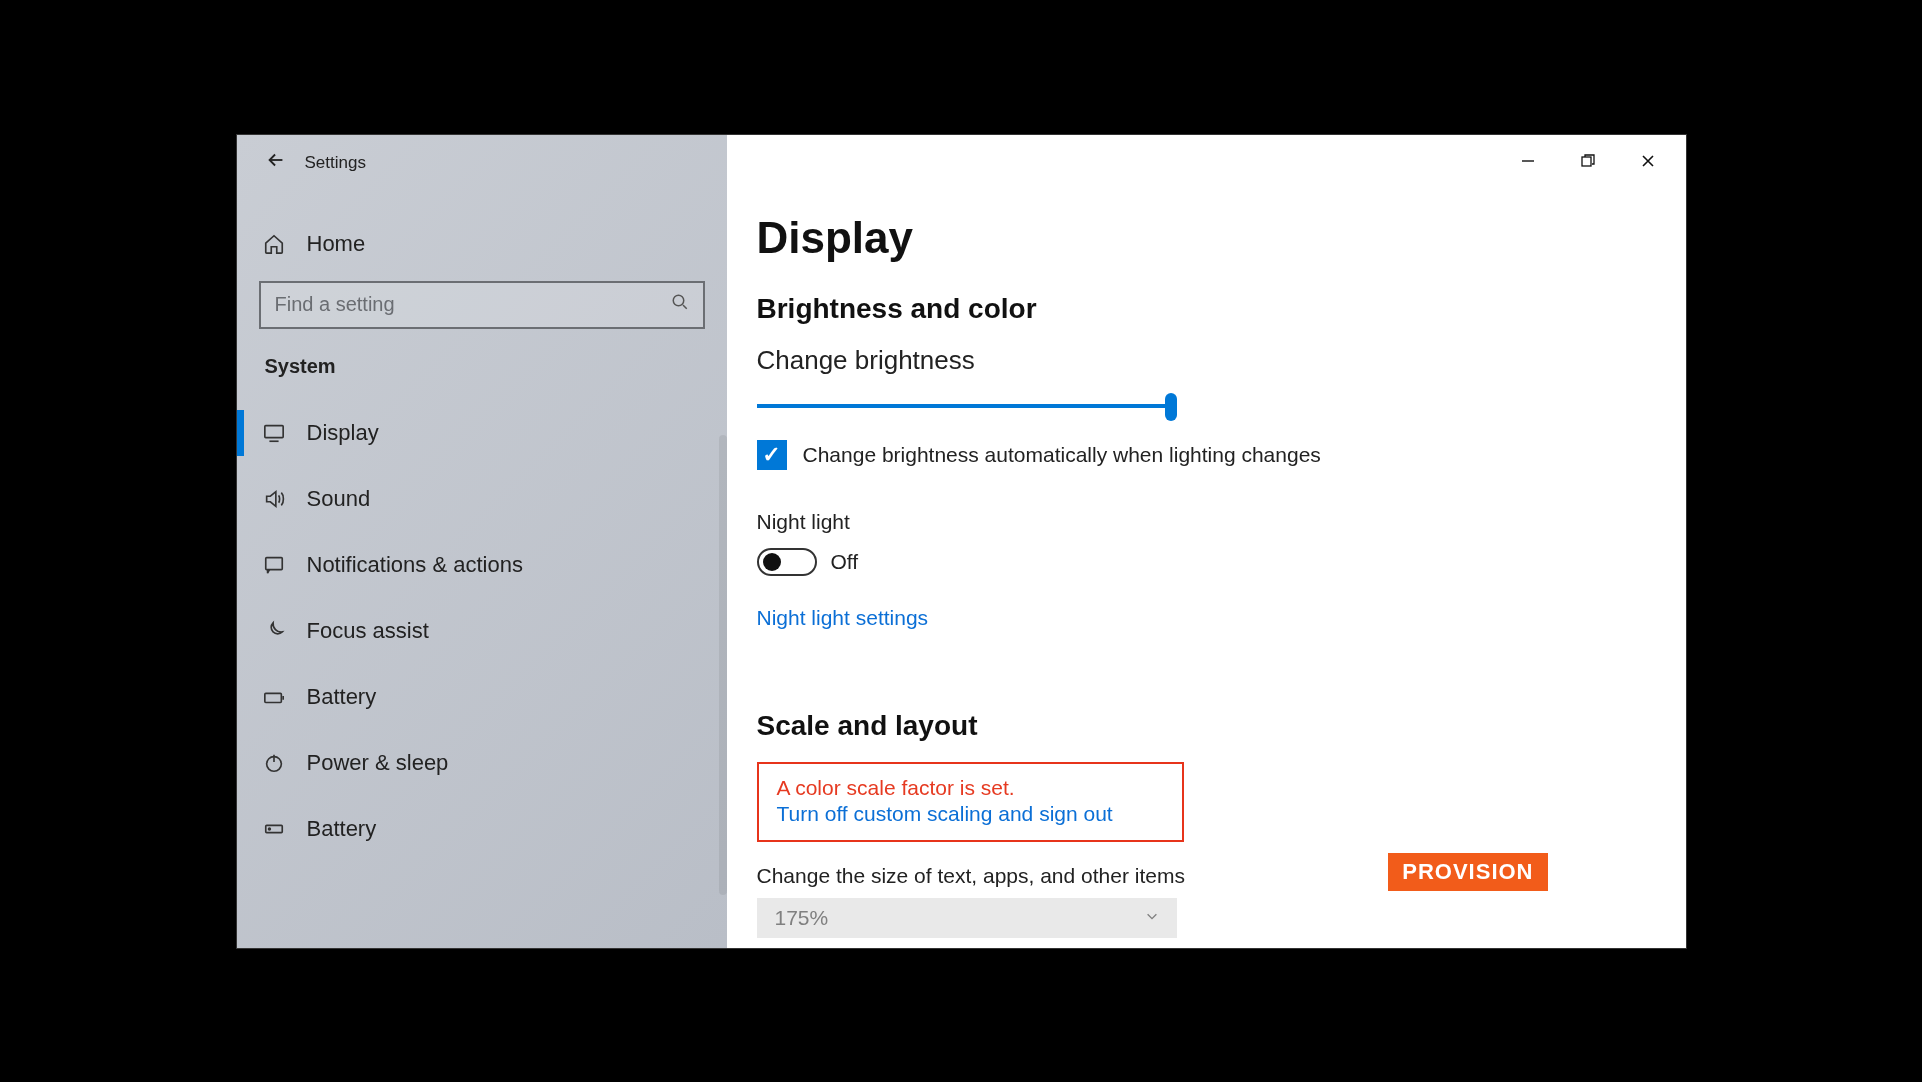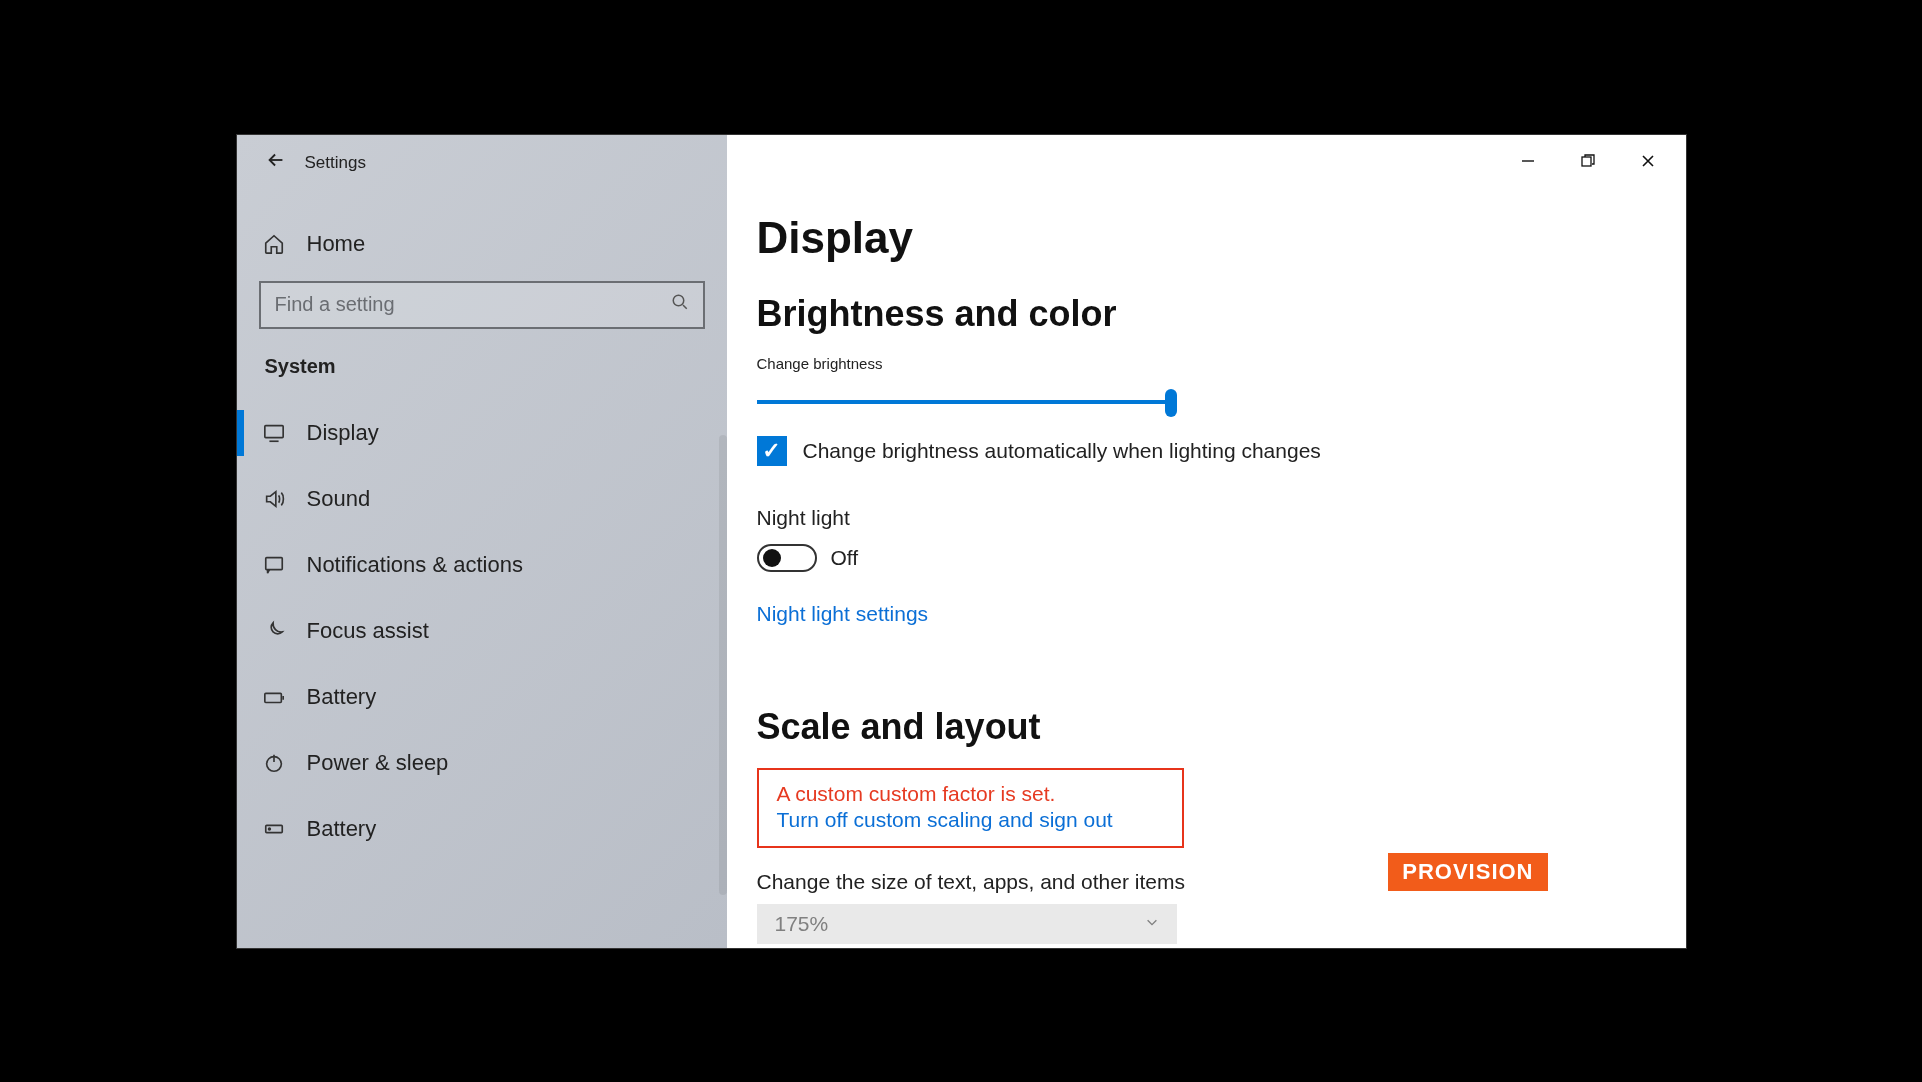--- a/index.html
+++ b/index.html
@@ -21,22 +21,22 @@
     .nav-list { display: flex; flex-direction: column; margin: 0 -22px; position: relative; }
     .nav-item { display: flex; align-items: center; gap: 22px; padding: 20px 0 20px 26px; font-size: 22px; color: #222; cursor: pointer; }
     .nav-item.selected { position: relative; }
     .nav-item.selected::before { content: ""; position: absolute; left: 0; top: 10px; bottom: 10px; width: 7px; background: #0078d7; }
     .scroll-indicator { position: absolute; right: 0; top: 300px; width: 8px; height: 460px; background: rgba(0,0,0,0.07); border-radius: 4px; }
     .main { flex: 1; background: #fff; position: relative; padding: 0; overflow: hidden; }
     .titlebar-controls { position: absolute; top: 0; right: 0; display: flex; gap: 36px; padding: 14px 26px; }
     .tb-btn { width: 24px; height: 24px; display: inline-flex; align-items: center; justify-content: center; font-size: 18px; color: #111; }
     .content { padding: 78px 0 0 30px; }
     .page-title { font-size: 44px; font-weight: 600; color: #111; margin-bottom: 30px; }
-    .subheading { font-size: 36px; font-weight: 600; color: #111; margin-bottom: 20px; }
-    .label-text { font-size: 15px; color: #222; margin-bottom: 16px; }
+    .subheading { font-size: 28px; font-weight: 600; color: #111; margin-bottom: 20px; }
+    .label-text { font-size: 26px; color: #222; margin-bottom: 16px; }
     .slider { width: 420px; height: 8px; position: relative; margin: 26px 0 30px 0; }
     .slider-track { width: 100%; height: 4px; background: #0078d7; position: absolute; top: 2px; }
     .slider-thumb { position: absolute; right: 0; top: -9px; width: 12px; height: 28px; background: #0078d7; border-radius: 6px; }
     .checkbox-row { display: flex; align-items: center; gap: 16px; margin-bottom: 40px; }
     .checkbox { width: 30px; height: 30px; background: #0078d7; display: inline-flex; align-items: center; justify-content: center; }
     .checkbox::after { content: "✓"; color: #fff; font-size: 22px; font-weight: bold; }
     .checkbox-label { font-size: 21px; color: #222; }
     .nl-label { font-size: 21px; color: #222; margin-bottom: 14px; }
     .toggle-row { display: flex; align-items: center; gap: 14px; margin-bottom: 30px; }
     .toggle { width: 60px; height: 28px; border: 2px solid #333; border-radius: 14px; position: relative; }
@@ -200,21 +200,21 @@
           <span class="toggle-knob"></span>
         </span>
         <span class="toggle-state">Off</span>
       </div>
 
       <span class="link link2">Night light settings</span>
 
       <h2 class="subheading" style="margin-top:40px;">Scale and layout</h2>
 
       <div class="callout">
-        <div class="warn">A custom custom factor is set.</div>
+        <div class="warn">A color scale factor is set.</div>
         <span class="link">Turn off custom scaling and sign out</span>
       </div>
 
       <div class="size-label">Change the size of text, apps, and other items</div>
       <div class="dropdown">
         <span>175%</span>
         <span class="dd-caret">
           <svg width="14" height="14" viewBox="0 0 16 16" fill="none" stroke="#808080" stroke-width="1.6">
               <path d="M3 6l5 5 5-5"></path>
             </svg>

